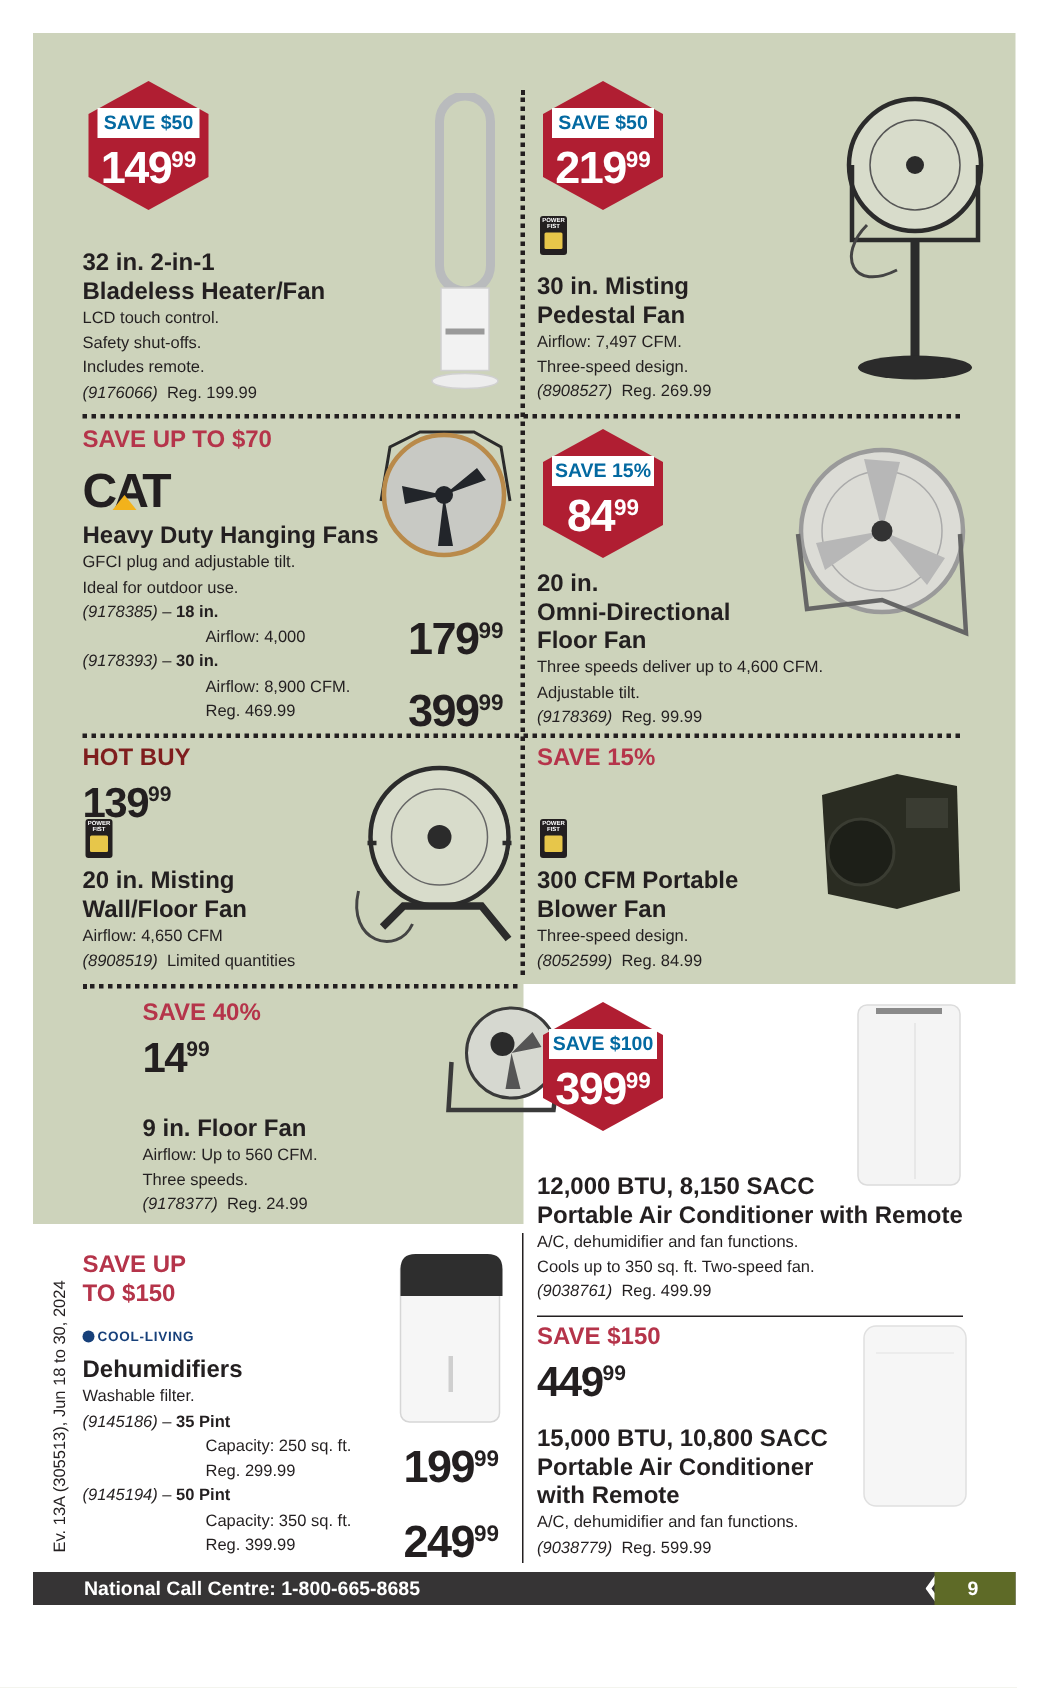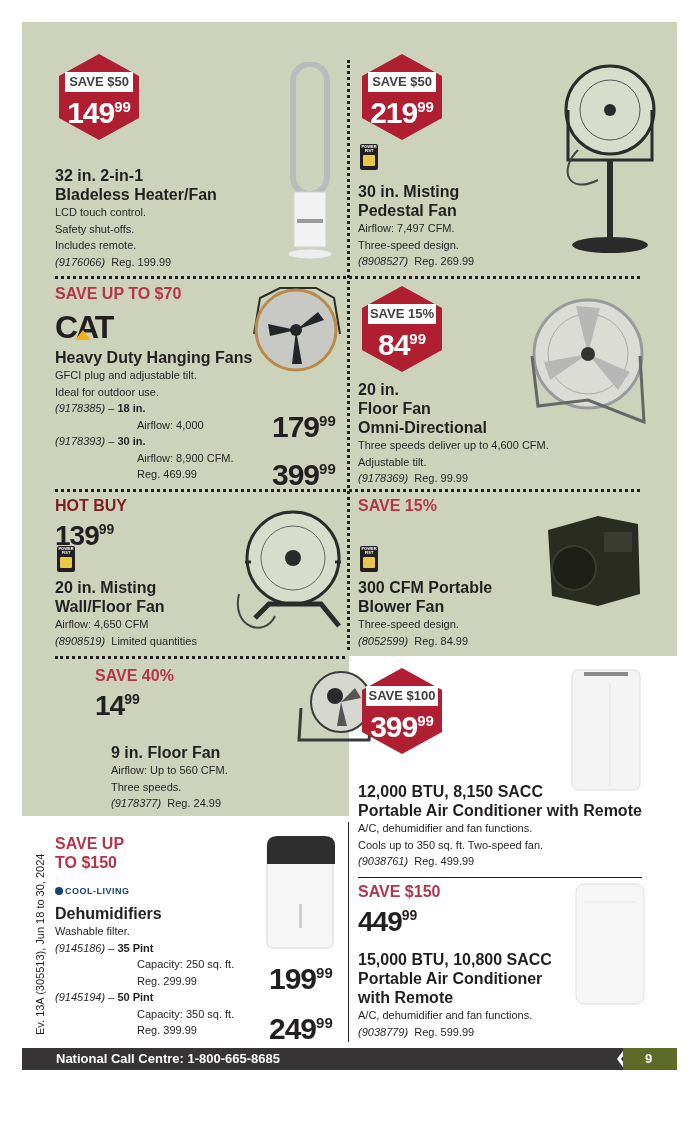--- a/index.html
+++ b/index.html
@@ -9,21 +9,21 @@
   .green { position: absolute; background: #cdd3bb; }
   .g-top { left: 22px; top: 22px; width: 655px; height: 634px; }
   .g-left { left: 22px; top: 656px; width: 327px; height: 160px; }
 
   .dots-h { position: absolute; height: 0; border-top: 3px dotted #231f20; }
   .dots-v { position: absolute; width: 0; border-left: 3px dotted #231f20; }
 
   .cell { position: absolute; }
   .hex { position: absolute; width: 88px; height: 90px; }
   .hex svg { position: absolute; left: 0; top: 0; }
-  .hex .save { position: absolute; left: 0; width: 88px; top: 22px; text-align: center; font-weight: bold; font-size: 13px; color: #404040; }
+  .hex .save { position: absolute; left: 0; width: 88px; top: 22px; text-align: center; font-weight: bold; font-size: 13px; color: #0369a1; }
   .hex .price { position: absolute; left: 0; width: 88px; top: 38px; text-align: center; font-weight: bold; font-size: 30px; color: #fff; letter-spacing: -1px; line-height: 34px; }
   .hex .price sup, .price-plain sup, .big-price sup { font-size: 0.5em; vertical-align: 0.75em; letter-spacing: 0; }
 
   .title { font-weight: bold; font-size: 16px; line-height: 19px; color: #231f20; }
   .desc { font-size: 11px; line-height: 16.5px; color: #231f20; }
   .sku { font-style: italic; }
   .red-lbl { font-weight: bold; font-size: 16px; color: #b5344a; line-height: 19px; }
   .blk-lbl { font-weight: bold; font-size: 16px; color: #7f1d1d; line-height: 19px; }
   .price-plain { font-weight: bold; font-size: 28px; line-height: 28px; color: #231f20; letter-spacing: -1px; }
   .big-price { position: absolute; font-weight: bold; font-size: 30px; line-height: 30px; color: #231f20; letter-spacing: -1px; }
@@ -145,22 +145,22 @@
   <div class="hex" style="left:0;top:0;">
     <svg width="88" height="90" viewBox="0 0 88 90">
         <polygon points="44,2 84,24 84,66 44,88 4,66 4,24" fill="#b01e32"></polygon>
         <rect x="10" y="20" width="68" height="20" fill="#fff"></rect>
       </svg>
     <div class="save">SAVE 15%</div>
     <div class="price"><span>84</span><sup>99</sup></div>
   </div>
   <div style="position:absolute;left:0;top:96px;width:310px;">
     <div class="title">20 in.</div>
+    <div class="title">Omni-Directional</div>
     <div class="title">Floor Fan</div>
-    <div class="title">Omni-Directional</div>
     <div class="desc">Three speeds deliver up to 4,600 CFM.</div>
     <div class="desc">Adjustable tilt.</div>
     <div class="desc"><span class="sku">(9178369)</span>&nbsp; <span>Reg. 99.99</span></div>
   </div>
   <svg class="img" style="left:168px;top:8px;" width="130" height="140" viewBox="0 0 130 140">
     <circle cx="62" cy="62" r="54" fill="#dcdcd6" stroke="#9a9a9a" stroke-width="3"></circle>
     <circle cx="62" cy="62" r="40" fill="none" stroke="#aaa"></circle>
     <path d="M62 62 L50 14 L74 16 Z M62 62 L104 80 L92 98 Z M62 62 L24 88 L18 70 Z" fill="#b7b7b7"></path>
     <circle cx="62" cy="62" r="7" fill="#333"></circle>
     <path d="M6 64 L12 114 L62 108 L118 130 L114 64" fill="none" stroke="#666" stroke-width="3"></path>
@@ -205,21 +205,21 @@
   <svg class="img" style="left:180px;top:14px;" width="110" height="100" viewBox="0 0 110 100">
     <path d="M10 20 L60 6 L100 14 L102 84 L60 96 L14 86 Z" fill="#2a2c22"></path>
     <circle cx="36" cy="58" r="22" fill="#1d1f18" stroke="#3a3c32" stroke-width="2"></circle>
     <rect x="66" y="22" width="28" height="20" fill="#3a3c32"></rect>
   </svg>
 </div>
 
 <div class="cell" style="left:55px;top:666px;width:288px;height:146px;margin-left:40px;">
   <div class="red-lbl">SAVE 40%</div>
   <div class="price-plain"><span>14</span><sup>99</sup></div>
-  <div style="position:absolute;left:16px;top:77px;">
+  <div style="position:absolute;left:0;top:77px;">
     <div class="title">9 in. Floor Fan</div>
     <div class="desc">Airflow: Up to 560 CFM.</div>
     <div class="desc">Three speeds.</div>
     <div class="desc"><span class="sku">(9178377)</span>&nbsp; <span>Reg. 24.99</span></div>
   </div>
   <svg class="img" style="left:200px;top:2px;" width="82" height="80" viewBox="0 0 82 80">
     <circle cx="46" cy="34" r="30" fill="#d6d8d0" stroke="#3a3a3a" stroke-width="2"></circle>
     <circle cx="40" cy="28" r="8" fill="#2b2b2b"></circle>
     <path d="M46 34 L60 20 L66 30 Z M46 34 L42 58 L52 58 Z" fill="#555"></path>
     <path d="M6 40 L4 72 L74 72 L78 40" fill="none" stroke="#3a3a3a" stroke-width="3"></path>

